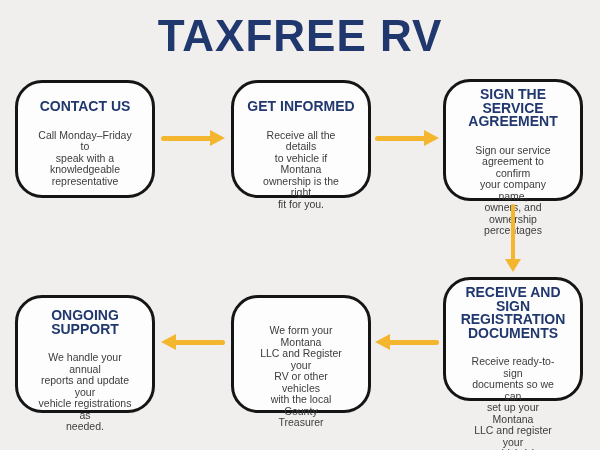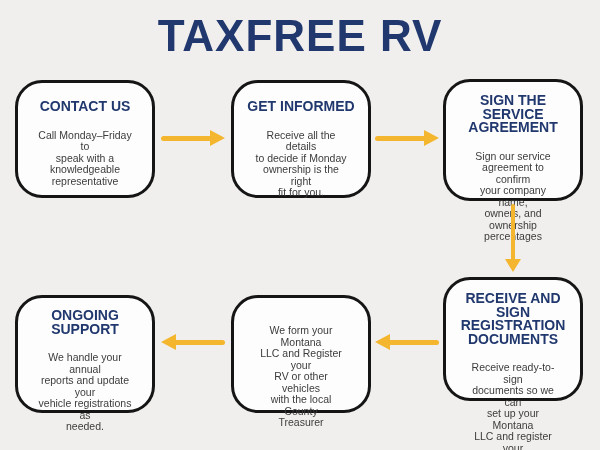--- a/index.html
+++ b/index.html
@@ -24,21 +24,21 @@
   }
   .r1{top:80px}
   .r2{top:295px}
   .c1{left:15px}
   .c2{left:231px}
   .c3{left:443px}
   .box.r1.c3{top:79px;height:122px}
   .box.r2.c3{top:277px;height:124px}
   .pt-lg{padding-top:17px}
   .pt-md{padding-top:11px}
-  .pt-sm{padding-top:12px}
+  .pt-sm{padding-top:6px}
   .heading{
     color:var(--navy); font-weight:bold; font-size:14px; line-height:13.5px;
     white-space:pre-line; margin:0 0 3px 0;
   }
   .body{
     color:var(--bodytext); font-size:10.5px; line-height:11.5px;
     white-space:pre-line; margin:16px;
   }
   .arrow{position:absolute;}
   .arrow.h{width:64px; height:16px;}
@@ -74,21 +74,21 @@
   </div>
 
   <div class="arrow h right a1">
     <div class="shaft"></div>
     <div class="head"></div>
   </div>
 
   <div class="box r1 c2 pt-lg">
     <div class="heading">GET INFORMED</div>
     <p class="body">Receive all the details
-to decide if Monday
+to vehicle if Montana
 ownership is the right
 fit for you.</p>
   </div>
 
   <div class="arrow h right a2">
     <div class="shaft"></div>
     <div class="head"></div>
   </div>
 
   <div class="box r1 c3 pt-sm">

